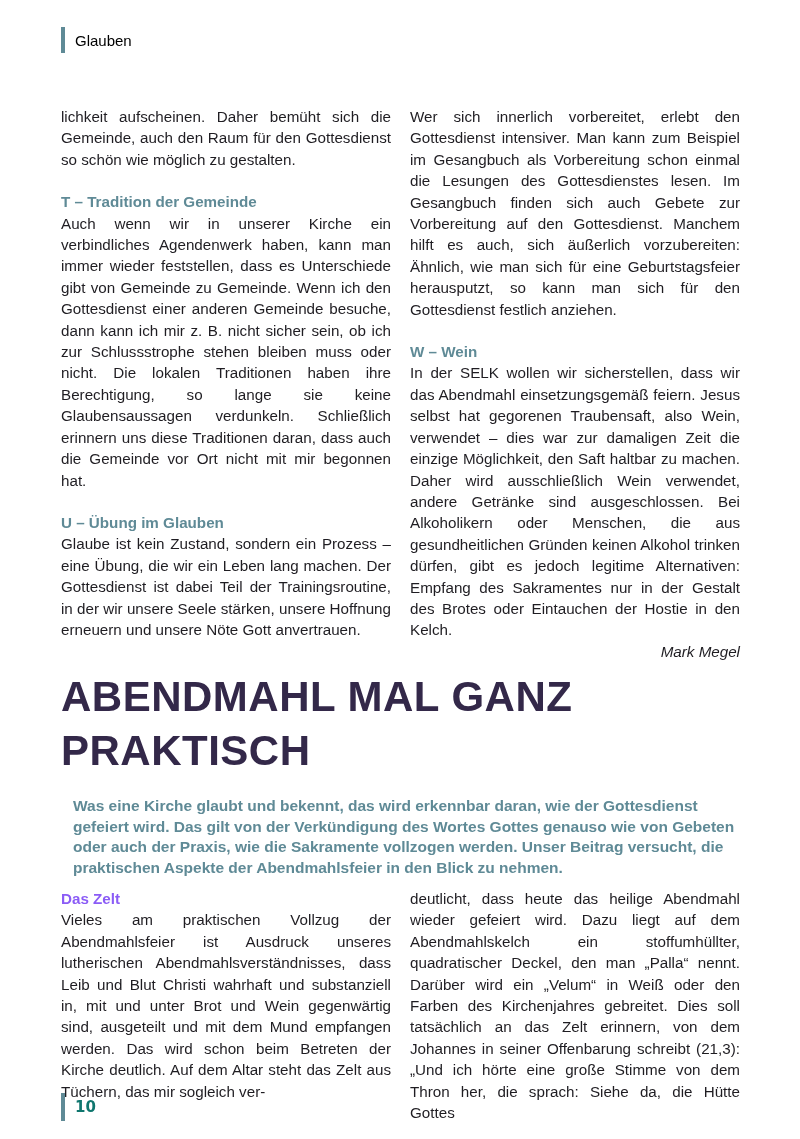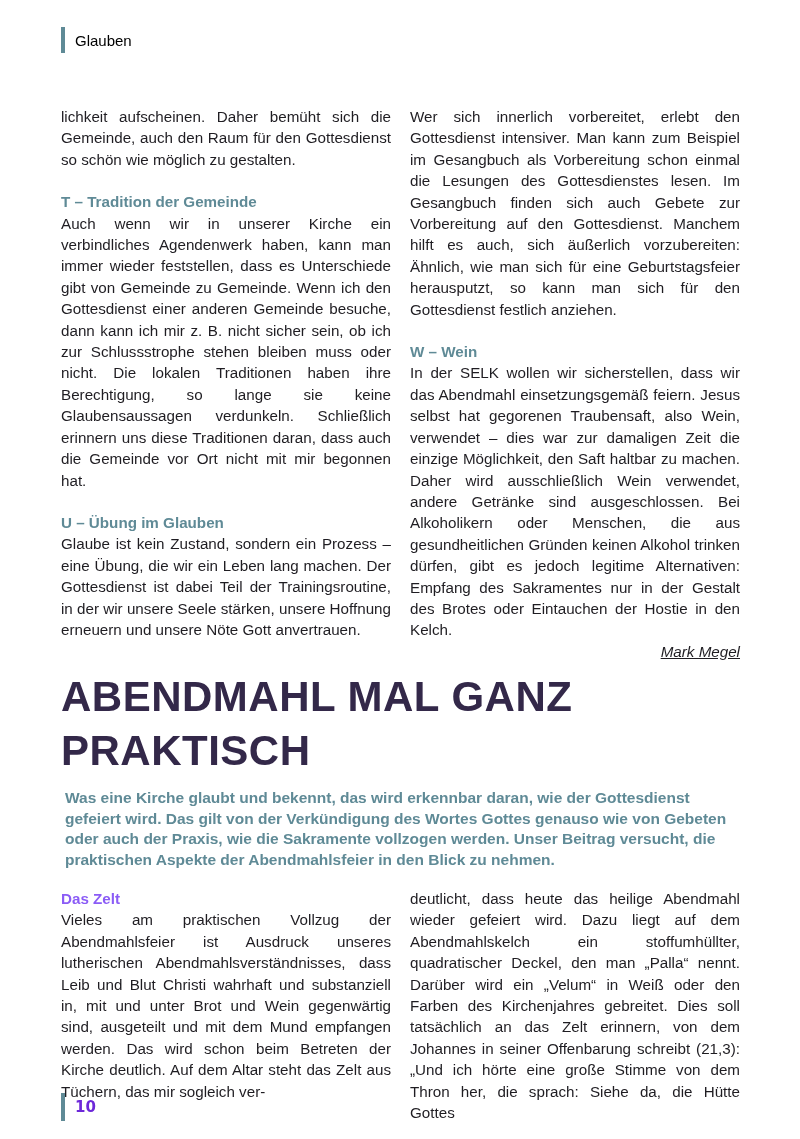--- a/index.html
+++ b/index.html
@@ -6,29 +6,29 @@
   body { width: 800px; height: 1139px; position: relative; overflow: hidden;
          font-family: "Liberation Sans", "DejaVu Sans", sans-serif; color: #1f1d22; }
   .runner { position: absolute; left: 61px; top: 27px; height: 26px; display: flex; align-items: center; }
   .runner .bar { width: 4px; height: 26px; background: #5f8a96; margin-right: 10px; }
   .runner .label { font-size: 15px; color: #000000; }
   .col { position: absolute; width: 330px; font-size: 15.2px; line-height: 21.4px; text-align: justify; }
   .col p { margin: 0; }
   .col .gap { height: 21px; }
   .h-sub { color: #5f8a96; font-weight: bold; }
   .h-bold { color: #8b5cf6; font-weight: bold; }
-  .sig { text-align: right; font-style: italic; margin-top: 3px; text-decoration: underline; }
+  .sig { text-align: right; font-style: italic; margin-top: 3px; }
   .title { position: absolute; left: 61px; top: 670px; width: 700px;
            font-family: Liberation Sans, sans-serif; font-weight: bold; font-size: 42px;
            line-height: 54px; color: #332849; letter-spacing: 0.5px; margin: 0; }
   .lead { position: absolute; left: 61px; top: 784px; width: 680px;
-          color: #5f8a96; font-weight: bold; font-size: 15.5px; line-height: 20.5px; margin: 4px; }
+          color: #5f8a96; font-weight: bold; font-size: 15.5px; line-height: 20.5px; margin: 12px; }
   .folio { position: absolute; left: 61px; top: 1093px; height: 28px; display: flex; align-items: center; }
   .folio .bar { width: 4px; height: 28px; background: #5f8a96; margin-right: 10px; }
-  .folio .num { font-weight: bold; font-size: 15px; color: #6d28d9; font-family: "DejaVu Sans", sans-serif; }
+  .folio .num { font-weight: bold; font-size: 15px; color: #0f766e; font-family: "DejaVu Sans", sans-serif; }
 </style>
 </head>
 <body>
 
 <div class="runner">
   <span class="bar"></span>
   <span class="label">Glauben</span>
 </div>
 
 <div class="col" style="left:61px; top:106px;">

